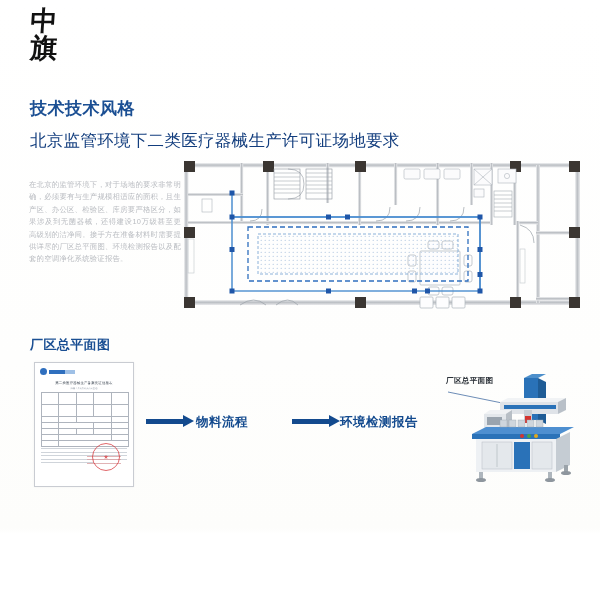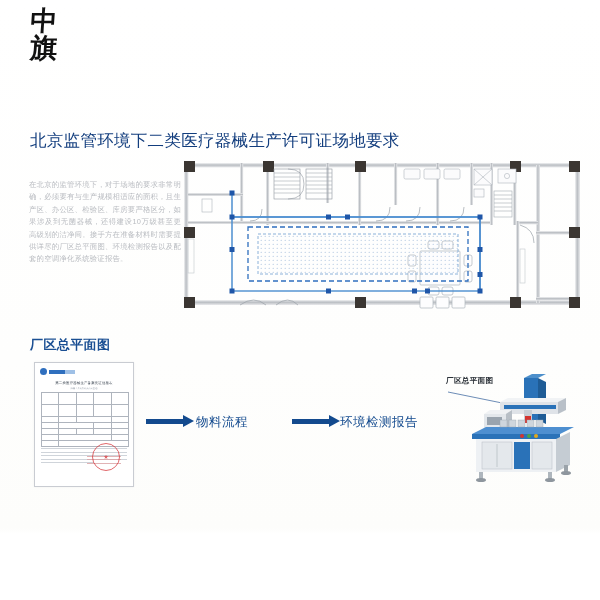--- a/index.html
+++ b/index.html
@@ -78,37 +78,38 @@
   .stamp:after{
     content:"";position:absolute;left:50%;top:50%;width:5px;height:5px;margin:-2.5px 0 0 -2.5px;
     background:#d6353a;clip-path:polygon(50% 0,61% 35%,98% 35%,68% 57%,79% 91%,50% 70%,21% 91%,32% 57%,2% 35%,39% 35%);
   }
   .stamp-lines{position:absolute;right:7px;bottom:14px;width:34px;}
   .stamp-lines i{display:block;height:0.8px;background:#d9a0a2;margin-bottom:3px;opacity:.8;}
   
   .arrow{position:absolute;height:12px;}
   .arrow .shaft{position:absolute;left:0;top:3.5px;height:5px;background:#134a8e;}
   .arrow .head{position:absolute;top:0;width:0;height:0;border-top:6px solid transparent;border-bottom:6px solid transparent;border-left:11px solid #134a8e;}
-  .flow-label{position:absolute;font-size:12.5px;font-weight:400;color:#134a8e;letter-spacing:0.5px;}
+  .flow-label{position:absolute;font-size:12.5px;font-weight:700;color:#134a8e;letter-spacing:0.5px;}
   
   .equip{position:absolute;left:438px;top:372px;width:150px;height:112px;}
   .equip-label{position:absolute;left:8px;top:4px;font-size:7.6px;font-weight:700;color:#2b3138;letter-spacing:0.3px;}
   
   .plan{position:absolute;left:180px;top:155px;width:420px;height:180px;}
 </style>
 </head>
 <body>
 
 <div id="page">
 
   <div class="logo">
     <span class="c1">中</span>
     <span class="c2">旗</span>
   </div>
 
+  <div class="h-kicker">技术技术风格</div>
   <div class="h-title">北京监管环境下二类医疗器械生产许可证场地要求</div>
 
   <div class="para">在北京的监管环境下，对于场地的要求非常明确，必须要有与生产规模相适应的面积，且生产区、办公区、检验区、库房要严格区分，如果涉及到无菌器械，还得建设10万级甚至更高级别的洁净间。接手方在准备材料时需要提供详尽的厂区总平面图、环境检测报告以及配套的空调净化系统验证报告。</div>
 
   <div class="plan">
     <svg width="420" height="180" viewBox="0 0 420 180">
       <defs>
         <linearGradient id="wallg" x1="0" y1="0" x2="0" y2="1">
           <stop offset="0%" stop-color="#f2f3f4"></stop>
           <stop offset="45%" stop-color="#b9bdc2"></stop>

